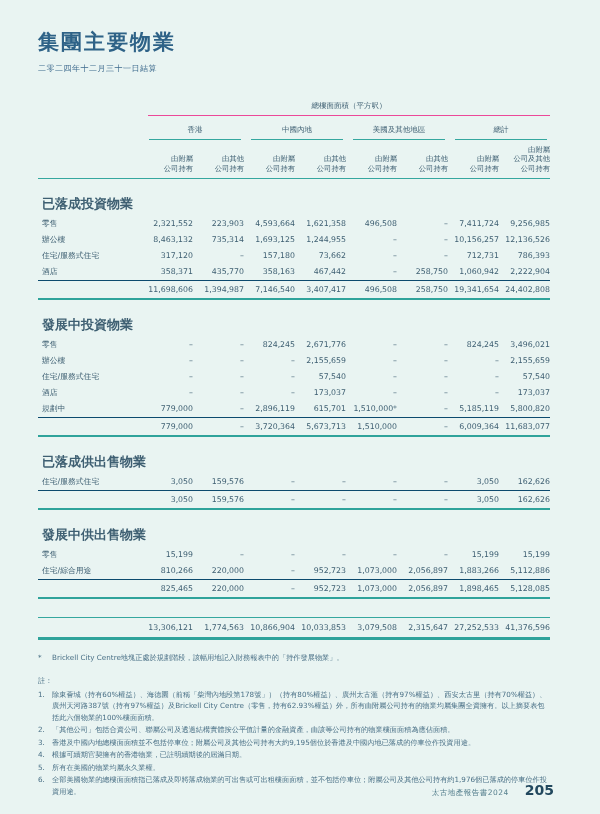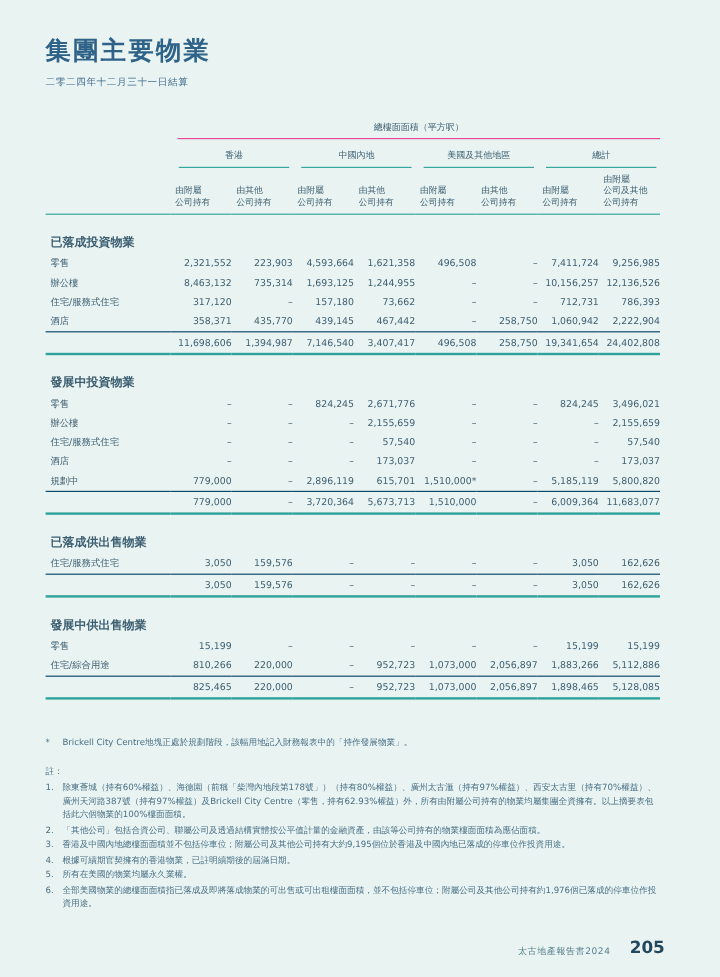--- a/index.html
+++ b/index.html
@@ -24,25 +24,25 @@
   th, td { font-weight:normal; padding:2.5px 0 2.5px 4px; font-size:7.8px; color:#3e5f72; }
   .tbl-title {
     text-align:center; font-size:7.5px; color:#3e5f72;
     padding-bottom:4px; border-bottom:1px solid #ec4899; margin-left:2px;
   }
   .grp {
     text-align:center; font-size:7.5px; white-space:nowrap;
     border-bottom:1px solid #35a79f; padding:4px 0 4px 0; margin:0 3px;
   }
   .colh {
-    text-align:left; font-size:7.3px; white-space:pre-line;
+    text-align:right; font-size:7.3px; white-space:pre-line;
     vertical-align:bottom; line-height:1.35; padding-bottom:4px;
   }
   tr.colhdr th { border-bottom:1px solid #35a79f; }
-  td.sec { font-weight:bold; font-size:10px; padding-top:3px; }
+  td.sec { font-weight:bold; font-size:13px; padding-top:3px; }
   td.lbl { text-align:left; white-space:nowrap; }
   td.num { text-align:right; white-space:nowrap; }
   tr.spacer td { height:13px; padding:0; }
   tr.smallspacer td { height:5px; padding:0; }
   tr.subtotal td { border-top:1px solid #0c4a6e; border-bottom:2px solid #2fa39b; padding-top:4px; padding-bottom:4.5px; }
   tr.grand td { border-top:1px solid #35a79f; border-bottom:3px solid #2fa39b; padding-top:4.5px; padding-bottom:5px; }
 
   .footnote { display:flex; margin-top:13px; font-size:7.2px; color:#4a7086; line-height:1.5; }
   .fn-marker { width:14px; flex:none; }
   .notes { margin-top:12px; font-size:7.2px; color:#4a7086; line-height:1.6; }
@@ -154,21 +154,21 @@
           <td class="num">73,662</td>
           <td class="num">–</td>
           <td class="num">–</td>
           <td class="num">712,731</td>
           <td class="num">786,393</td>
         </tr>
         <tr>
           <td class="lbl">酒店</td>
           <td class="num">358,371</td>
           <td class="num">435,770</td>
-          <td class="num">439,145</td>
+          <td class="num">358,163</td>
           <td class="num">467,442</td>
           <td class="num">–</td>
           <td class="num">258,750</td>
           <td class="num">1,060,942</td>
           <td class="num">2,222,904</td>
         </tr>
         <tr class="subtotal">
           <td class="lbl"></td>
           <td class="num">11,698,606</td>
           <td class="num">1,394,987</td>
@@ -317,20 +317,31 @@
           <td class="num">2,056,897</td>
           <td class="num">1,898,465</td>
           <td class="num">5,128,085</td>
         </tr>
         <tr class="spacer">
           <td colspan="9"></td>
         </tr>
         <tr class="smallspacer">
           <td colspan="9"></td>
         </tr>
+        <tr class="grand">
+          <td class="lbl"></td>
+          <td class="num">13,306,121</td>
+          <td class="num">1,774,563</td>
+          <td class="num">10,866,904</td>
+          <td class="num">10,033,853</td>
+          <td class="num">3,079,508</td>
+          <td class="num">2,315,647</td>
+          <td class="num">27,252,533</td>
+          <td class="num">41,376,596</td>
+        </tr>
       </tbody>
     </table>
 
   <div class="footnote">
     <span class="fn-marker">*</span>
     <span class="fn-text">Brickell City Centre地塊正處於規劃階段，該幅用地記入財務報表中的「持作發展物業」。</span>
   </div>
 
   <div class="notes">
     <div class="notes-label">註：</div>

